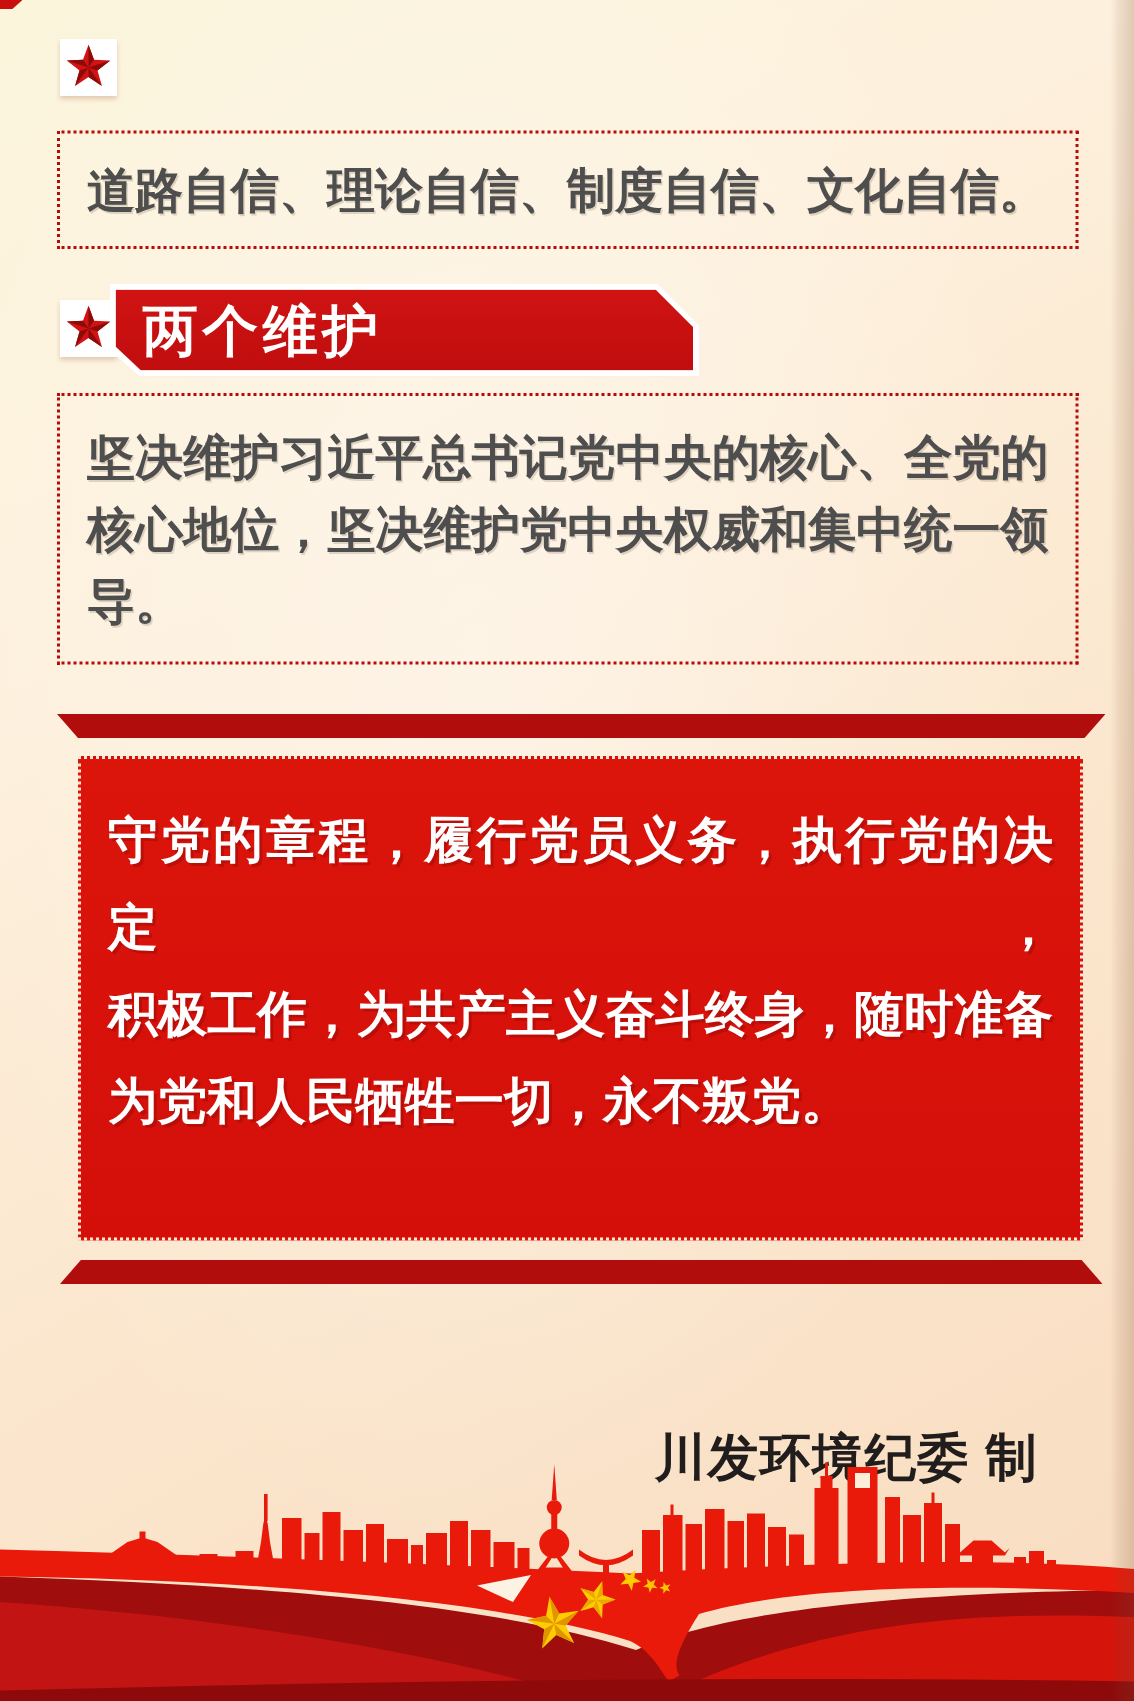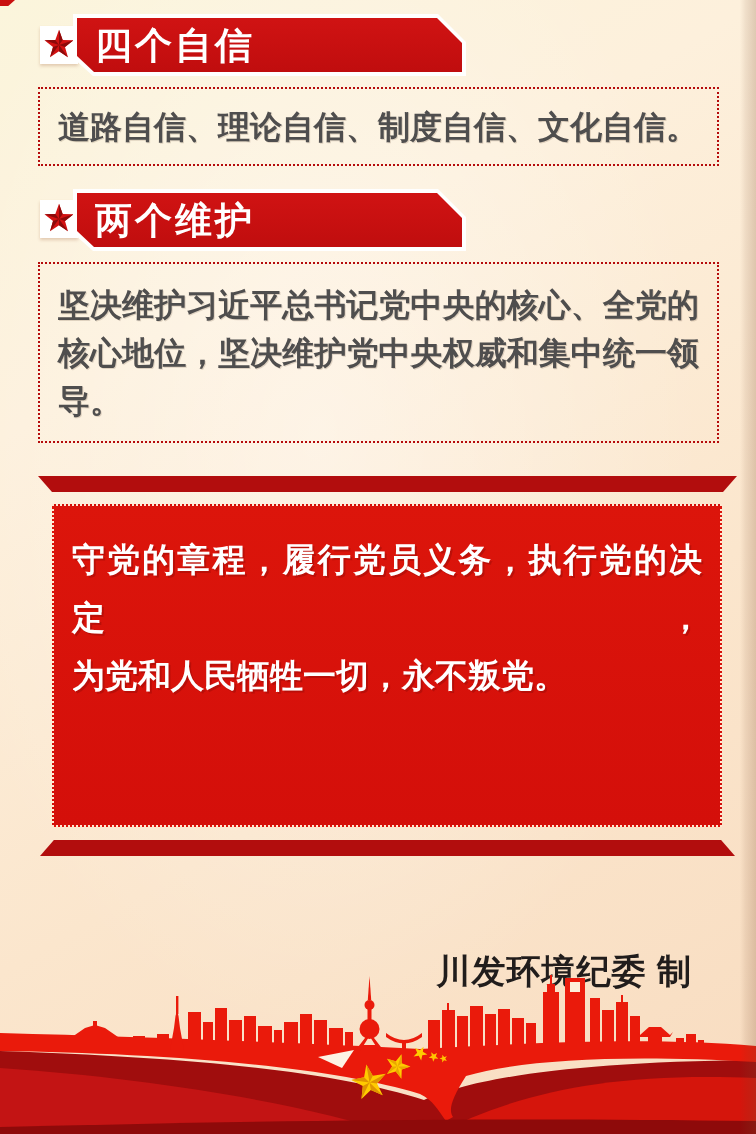--- a/index.html
+++ b/index.html
@@ -103,25 +103,20 @@
       <path id="starFacets" d="M19,2 L19,19 L23.1,13.3 Z M35.2,13.7 L19,19 L25.7,21.2 Z M29,32.8 L19,19 L19,26 Z M9,32.8 L19,19 L12.3,21.2 Z M2.8,13.7 L19,19 L14.9,13.3 Z"></path>
     </defs>
   </svg>
 
   <div class="hdr-star" style="top:26px">
     <svg viewBox="0 0 38 38">
       <use href="#star5" fill="#d31212"></use>
       <use href="#starFacets" fill="#8c0a0a"></use>
     </svg>
   </div>
-  <div class="banner-outer" style="top:14px">
-    <div class="banner-inner">
-      <div class="banner-title">四个自信</div>
-    </div>
-  </div>
   <div class="dashed-box box-one">
     <div>
         <div class="jline">道路自信、理论自信、制度自信、文化自信。</div>
       </div>
   </div>
 
   <div class="hdr-star" style="top:200px">
     <svg viewBox="0 0 38 38">
       <use href="#star5" fill="#d31212"></use>
       <use href="#starFacets" fill="#8c0a0a"></use>
@@ -137,20 +132,21 @@
         <div class="jline">坚决维护习近平总书记党中央的核心、全党的</div>
         <div class="jline">核心地位，坚决维护党中央权威和集中统一领</div>
         <div class="jline">导。</div>
       </div>
   </div>
 
   <div class="pedestal pedestal-top"></div>
   <div class="oath-box">
     <div>
         <div class="jline">守党的章程，履行党员义务，执行党的决定，</div>
+        <div class="jline">积极工作，为共产主义奋斗终身，随时准备</div>
         <div class="jline">为党和人民牺牲一切，永不叛党。</div>
       </div>
   </div>
   <div class="pedestal pedestal-bottom"></div>
 
   <div class="credit">川发环境纪委 制</div>
 
   <svg class="bottom-art" viewBox="0 0 756 184">
 
     <path d="M0,101 C180,107 330,120 424,150 C470,130 560,112 756,110 L756,184 L0,184 Z" fill="#a00d0d"></path>

